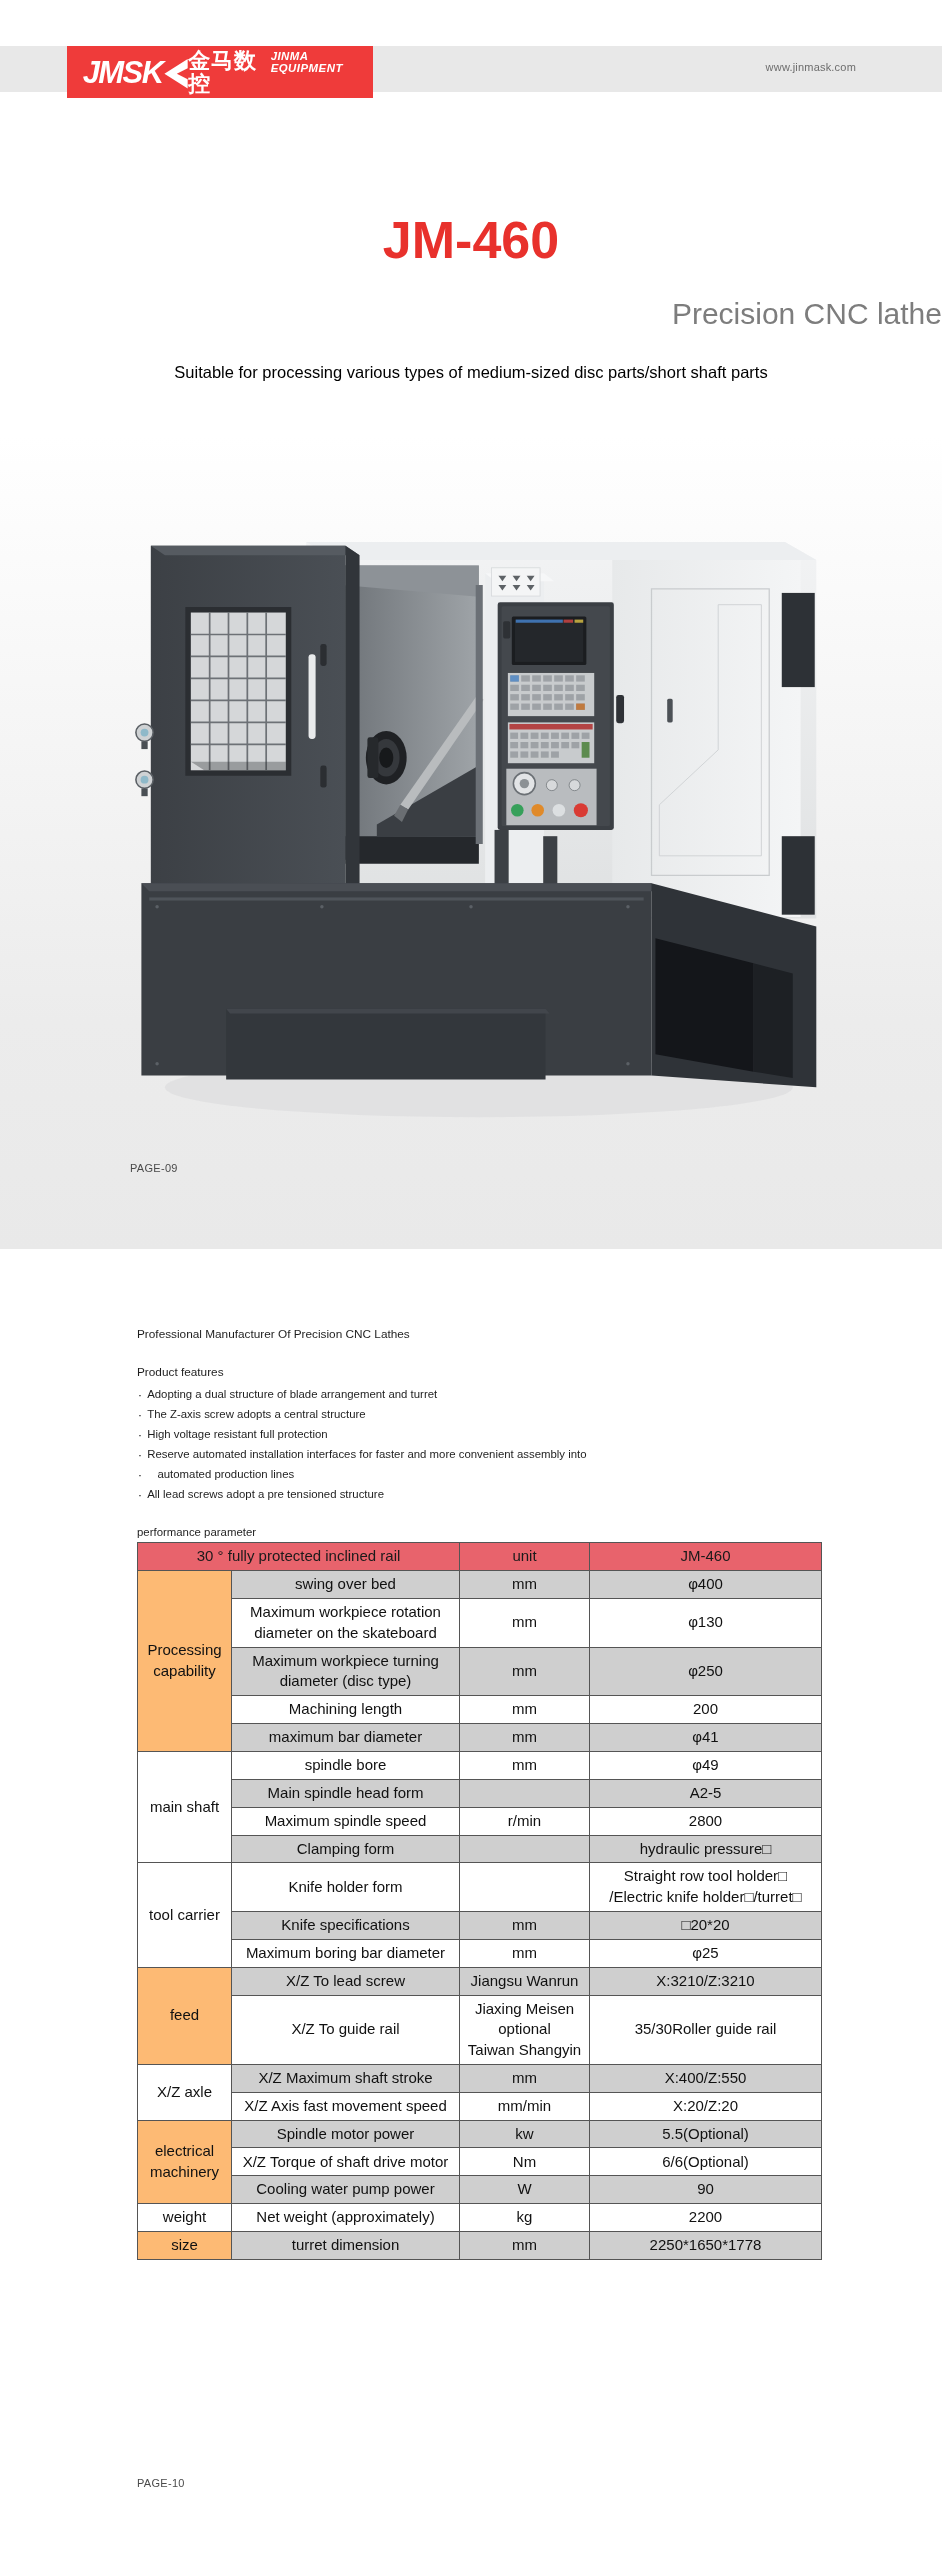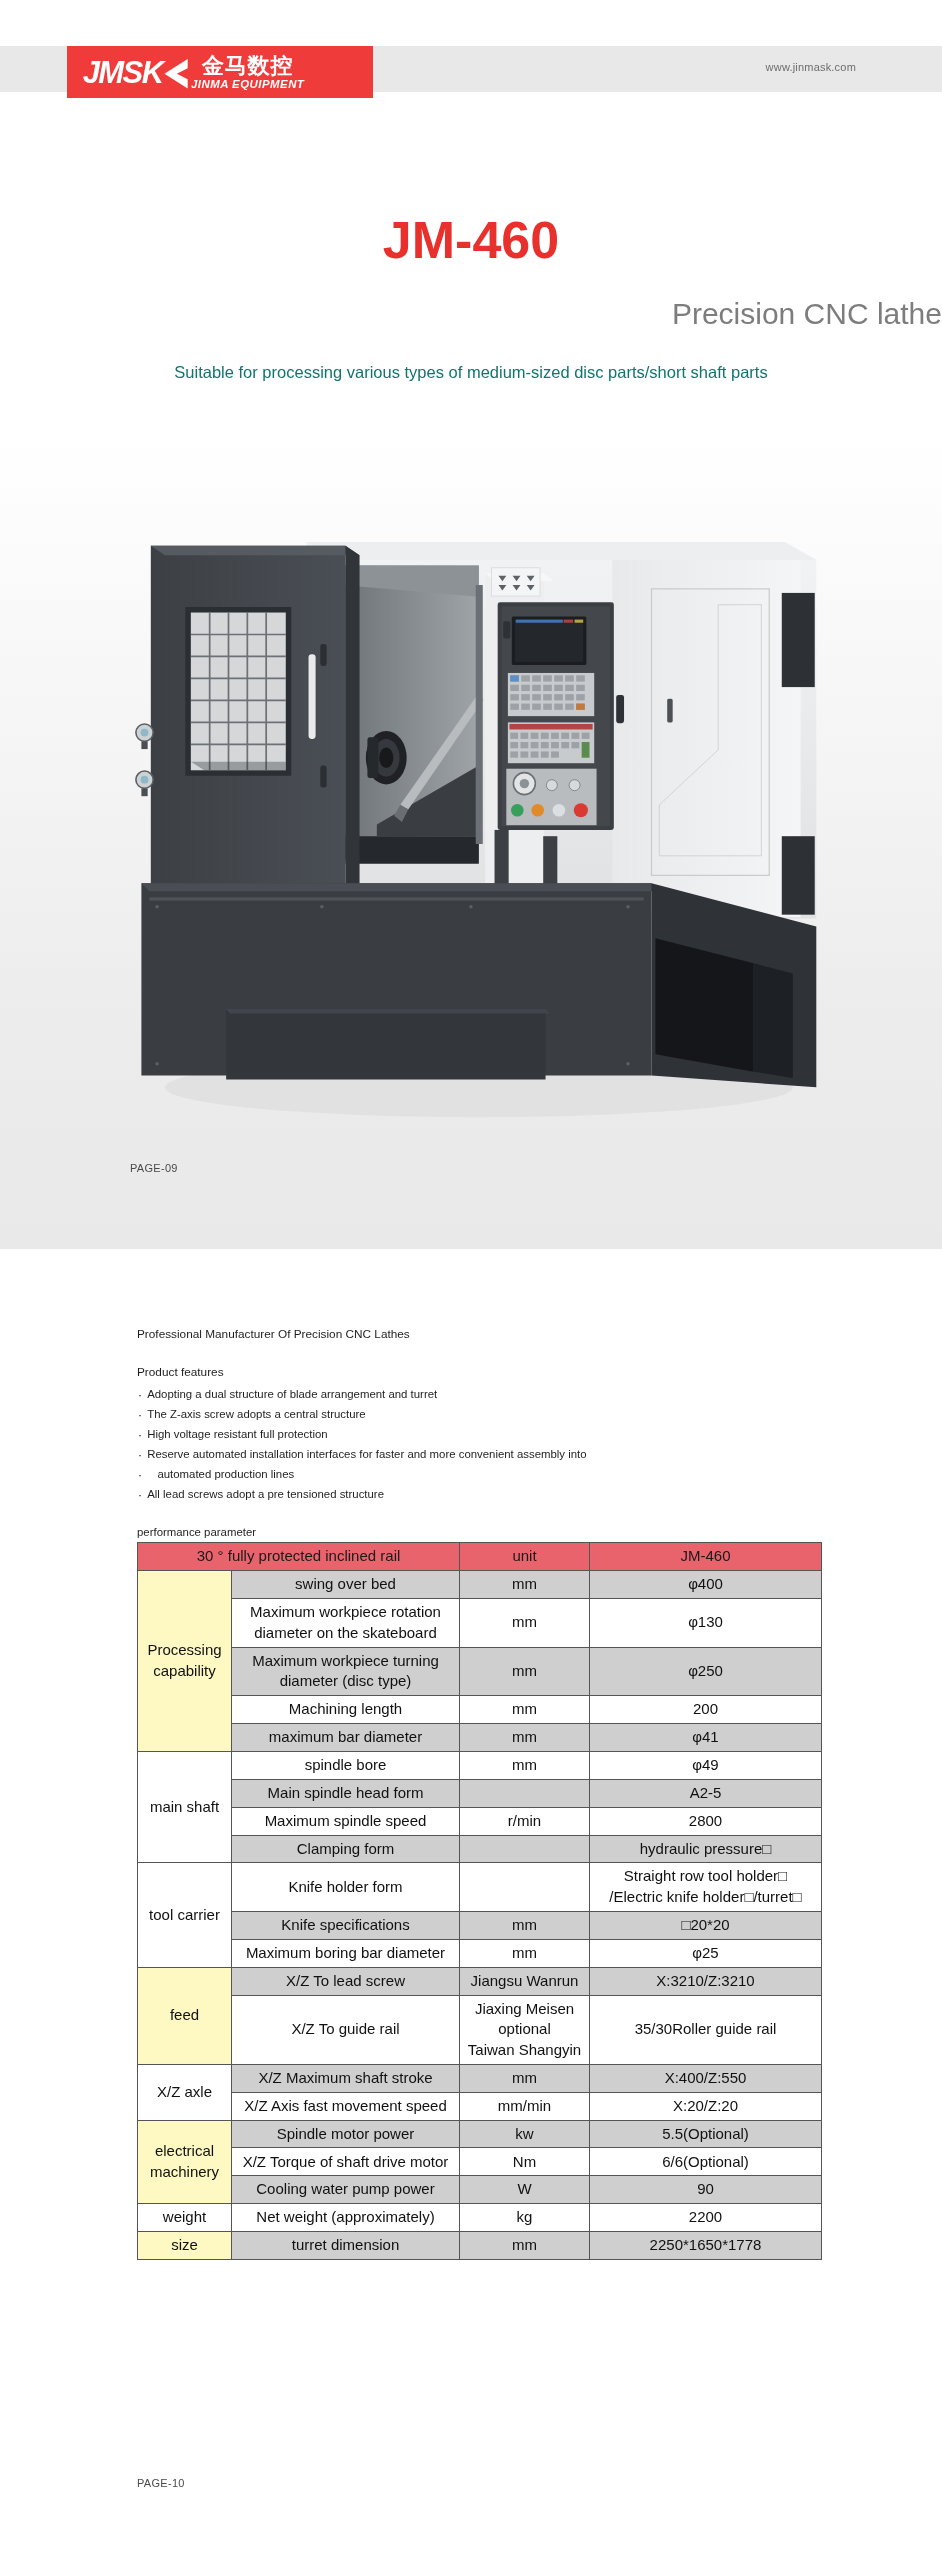--- a/index.html
+++ b/index.html
@@ -21,21 +21,21 @@
     position: absolute; left: 67px; top: 46px; width: 306px; height: 52px;
     background: #ef3b3a; display: flex; align-items: center; overflow: hidden;
   }
   .logo-inner { display:flex; align-items:center; padding-left: 15.7px; width:100%; }
   .logo-jmsk {
     color:#ffffff; font-weight: 900; font-size: 31px; letter-spacing: -1.6px;
     font-style: italic; font-family: "Liberation Sans", sans-serif; line-height: 1;
   }
   .logo-swoosh { position: relative; width: 27px; height: 33px; margin-left: -1.6px; }
   .logo-swoosh svg { position:absolute; left:0; top:3.1px; }
-  .logo-cn-wrap { display:flex; flex-direction: column; margin-left: 3.1px; align-items: center; }
+  .logo-cn-wrap { display:flex; flex-direction: row; margin-left: 3.1px; }
   .logo-cn {
     color:#ffffff; font-size: 22px; font-weight: 700; letter-spacing: 0.8px;
     line-height: 1.05; font-family: "DejaVu Sans", sans-serif;
   }
   .logo-en {
     color:#ffffff; font-size: 11.4px; font-weight: 800; letter-spacing: 0.5px;
     line-height: 1.1; font-style: italic; margin-top: 0.8px;
   }
   .website {
     position: absolute; right: 86px; top: 61px;
@@ -46,21 +46,21 @@
     position: absolute; left: 0; top: 210px; width: 942px; text-align: center;
     font-size: 52px; font-weight: 800; color: #e8312c; letter-spacing: 0px;
     font-family: "Liberation Sans", sans-serif;
   }
   .title-sub {
     position: absolute; left: 0; top: 297px; width: 942px; text-align: right;
     font-size: 30px; font-weight: 400; color: #7d7d7d;
   }
   .title-desc {
     position: absolute; left: 0; top: 363px; width: 942px; text-align: center;
-    font-size: 16.5px; font-weight: 400; color: #0f766e;
+    font-size: 16.5px; font-weight: 400; color: #000000;
   }
 
   
   .photo-band {
     position: absolute; left: 0; top: 436px; width: 942px; height: 813px;
     background: linear-gradient(180deg,#ffffff 0%,#f7f7f7 30%,#ececec 72%, #e9e9e9 100%);
   }
   .machine { position:absolute; left: 110px; top: 31px; width: 722px; height: 707px; }
   .page-label-1 {
     position: absolute; left: 130px; top: 1162px; font-size: 11px; color: #4a4a4a;
@@ -92,21 +92,21 @@
   table.spec td, table.spec th {
     border: 0.8px solid #555; text-align: center; vertical-align: middle;
     padding: 3.1px 2.4px; font-weight: 400; line-height: 1.38;
   }
   table.spec tr.hdr td {
     background: #e8636c; color: #1a1a1a; font-weight: 400; height: 20.4px;
     border-color:#555;
   }
   td.shade { background: #cfcfcf; }
   td.plain { background: #ffffff; }
-  td.grp { background: #fef9c3; }
+  td.grp { background: #fdba74; }
   td.grpw { background: #ffffff; }
   .col-a { width: 94px; }
   .col-b { width: 228px; }
   .col-c { width: 130px; }
   .col-d { width: 232px; }
 
   .page-label-2 {
     position: absolute; left: 137px; top: 1221px; font-size: 11px; color: #4a4a4a;
     letter-spacing: 0.3px;
   }

